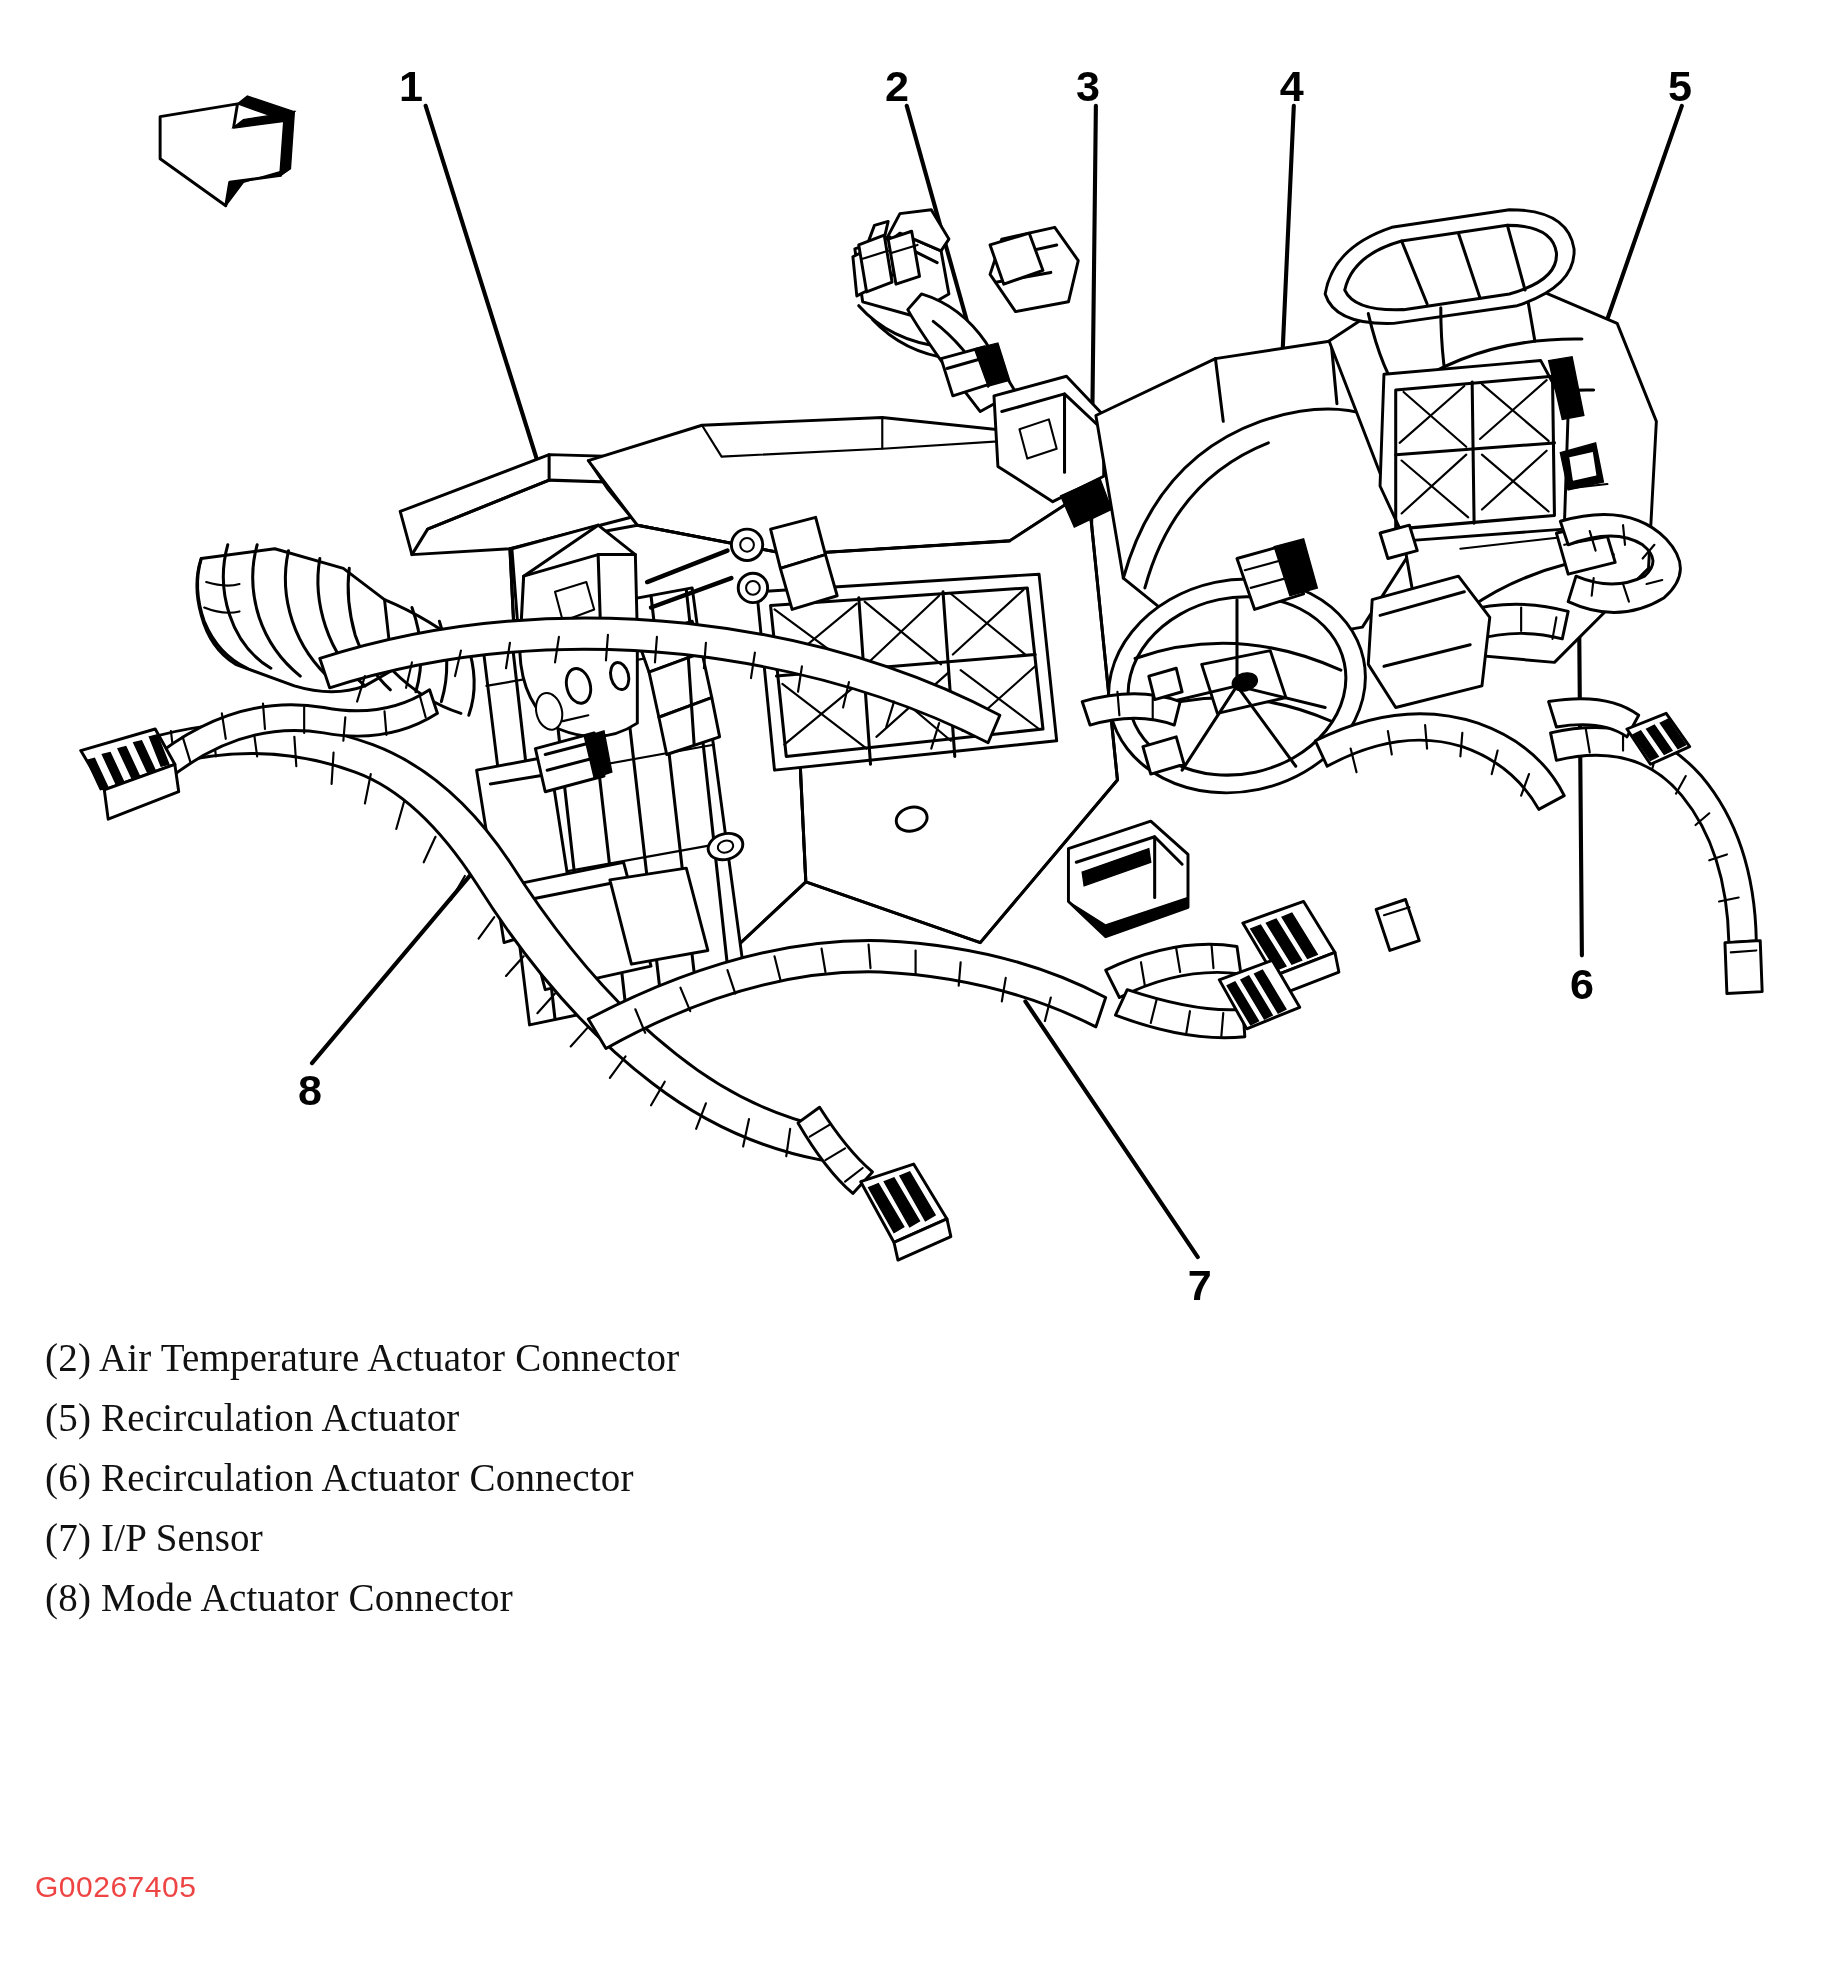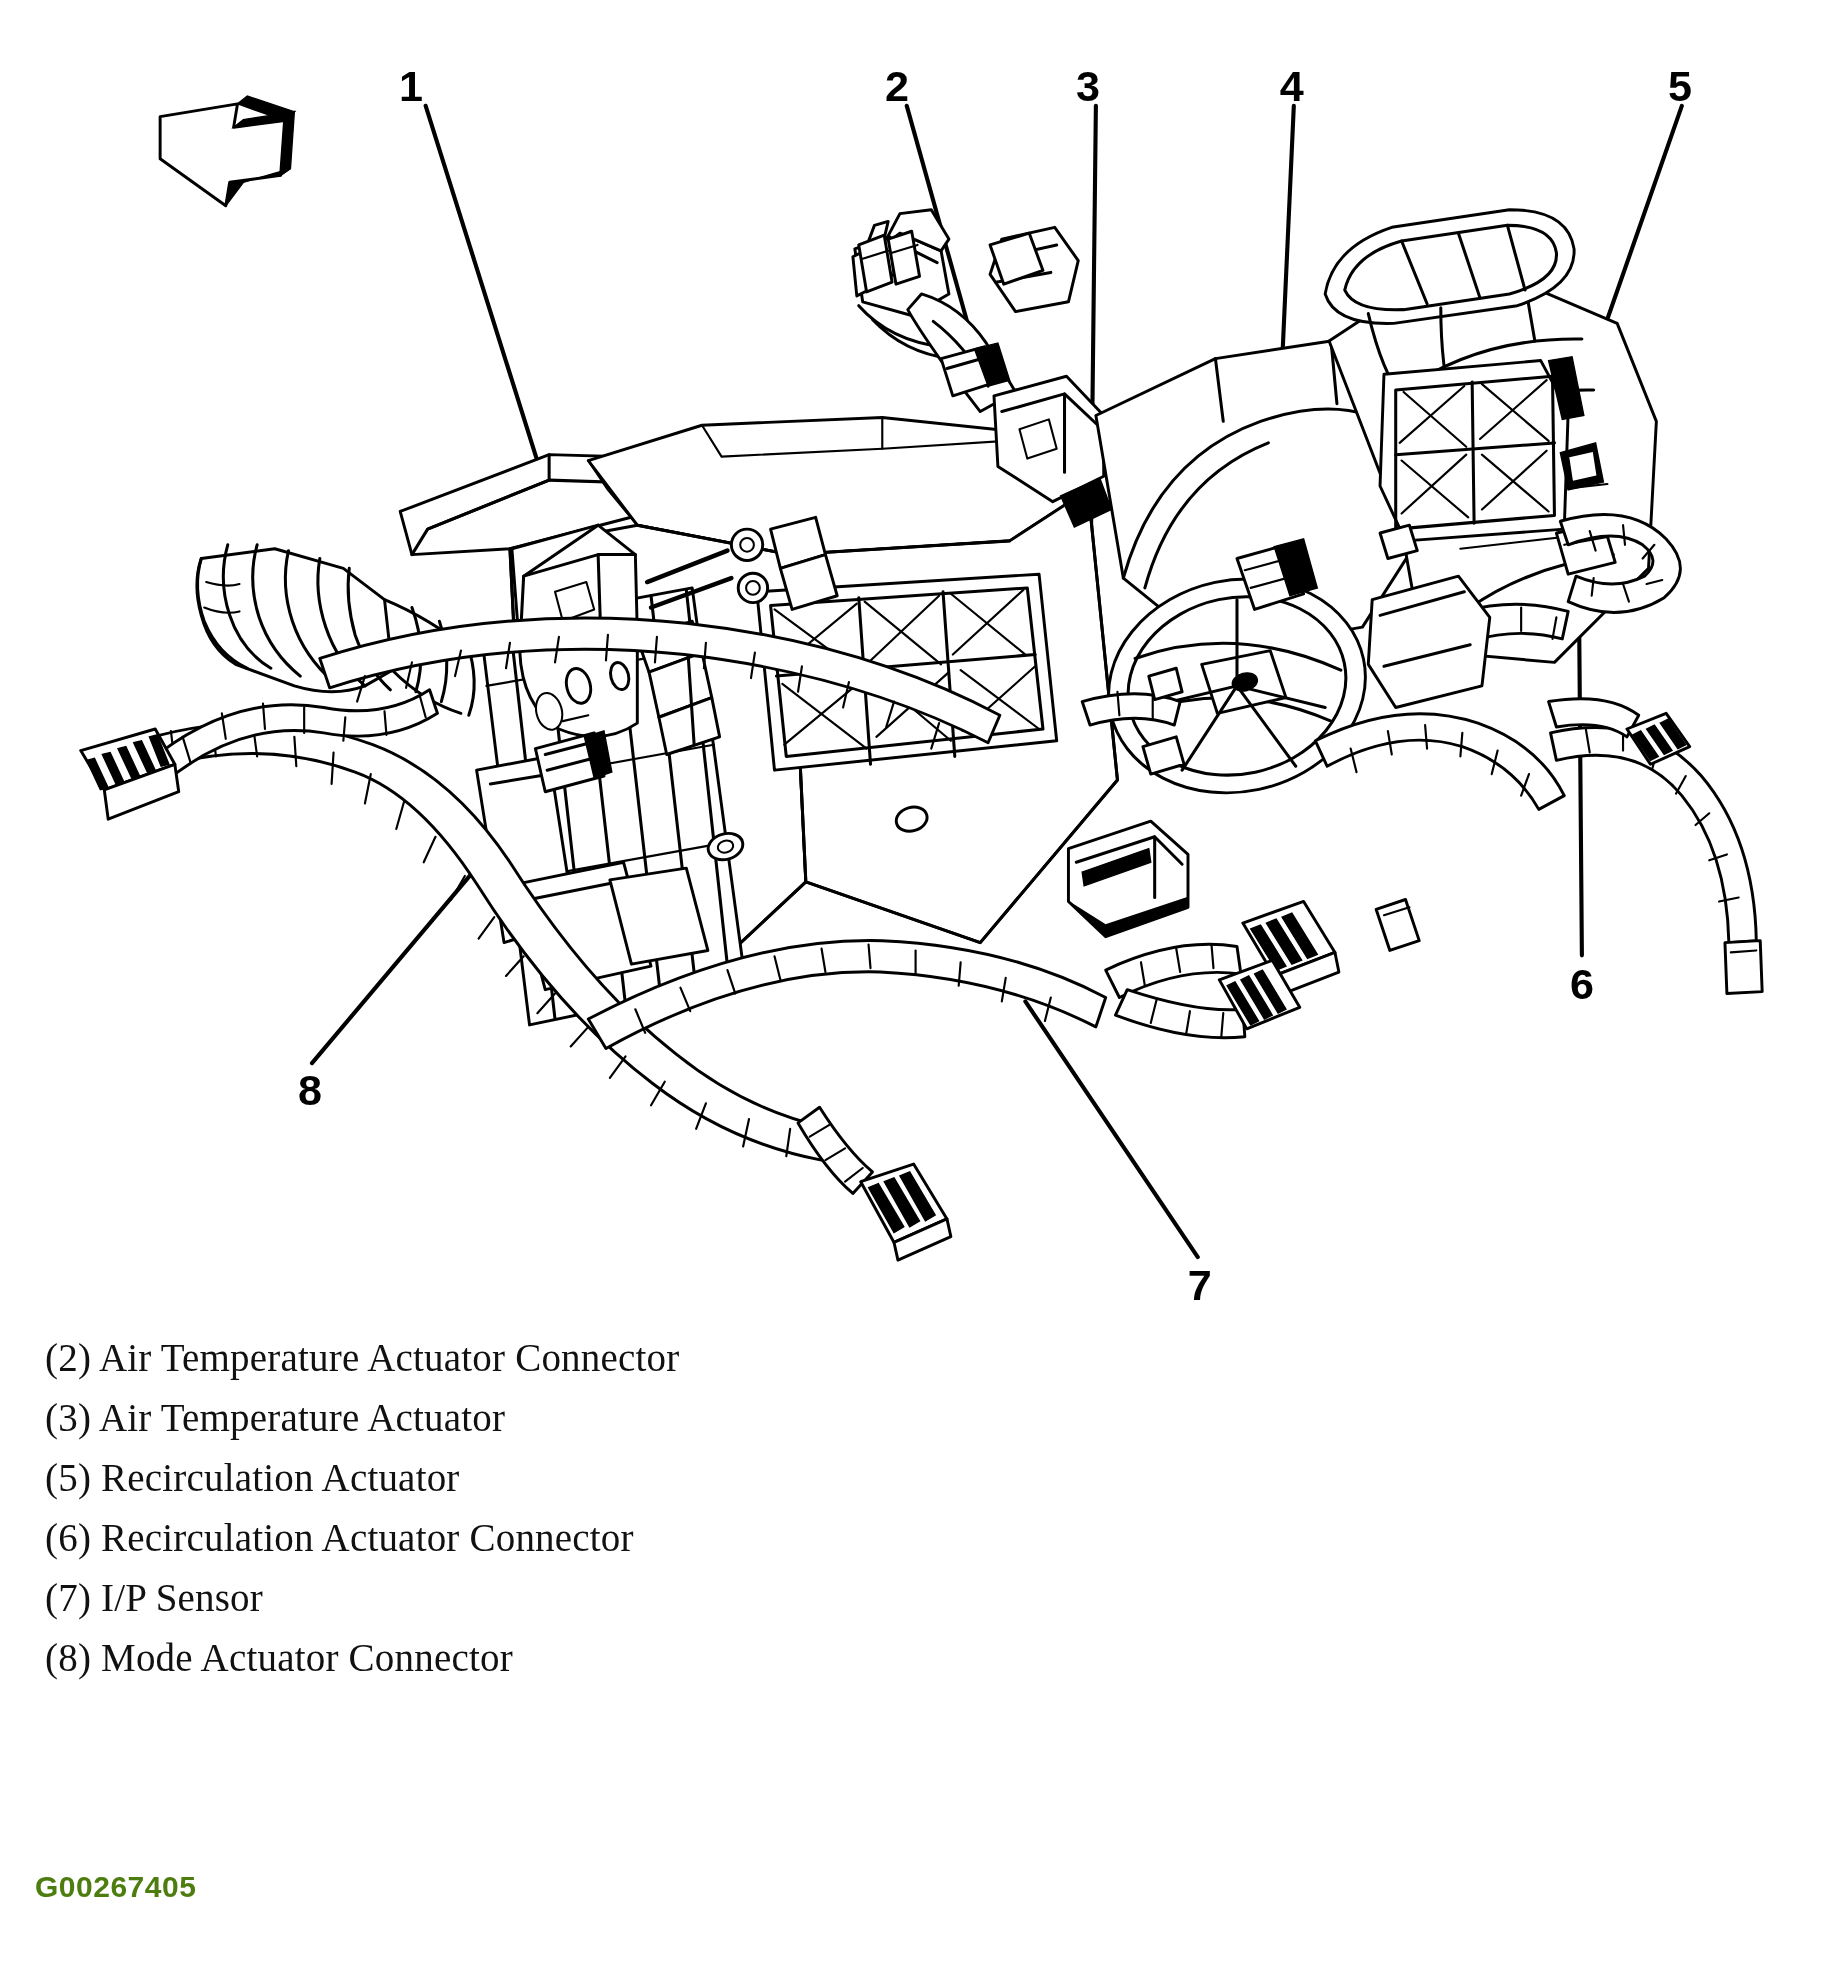--- a/index.html
+++ b/index.html
@@ -48,22 +48,21 @@
   .legend-num { }
   .legend-label { }
 
   .figure-id {
     position: absolute;
     left: 35px;
     top: 1870px;
     font-family: "Liberation Sans", "DejaVu Sans", sans-serif;
     font-size: 30px;
     letter-spacing: 0.5px;
-    color: #4d7c0f;
-    font-weight: bold;
+    color: #ef4444;
   }
 
   
   .ln { fill: none; stroke: #000; stroke-width: 3.1; stroke-linecap: round; stroke-linejoin: round; }
   .ln-t { fill: none; stroke: #000; stroke-width: 2.2; stroke-linecap: round; stroke-linejoin: round; }
   .ln-h { fill: none; stroke: #000; stroke-width: 4.6; stroke-linecap: round; stroke-linejoin: round; }
   .fillblk { fill: #000; stroke: #000; stroke-width: 1.4; }
   .fillwht { fill: #fff; stroke: #000; stroke-width: 3.0; stroke-linejoin: round; }
   .fillwht-t { fill: #fff; stroke: #000; stroke-width: 2.1; stroke-linejoin: round; }
   .leader { fill: none; stroke: #000; stroke-width: 4.2; stroke-linecap: round; }
@@ -559,24 +558,20 @@
 
     </svg>
   </div>
 
   <div class="legend">
     <div class="legend-item">
       <span class="legend-num">(2)</span>
       <span class="legend-label">Air Temperature Actuator Connector</span>
     </div>
     <div class="legend-item">
-      <span class="legend-num">(3)</span>
-      <span class="legend-label">Air Temperature Actuator</span>
-    </div>
-    <div class="legend-item">
       <span class="legend-num">(5)</span>
       <span class="legend-label">Recirculation Actuator</span>
     </div>
     <div class="legend-item">
       <span class="legend-num">(6)</span>
       <span class="legend-label">Recirculation Actuator Connector</span>
     </div>
     <div class="legend-item">
       <span class="legend-num">(7)</span>
       <span class="legend-label">I/P Sensor</span>

